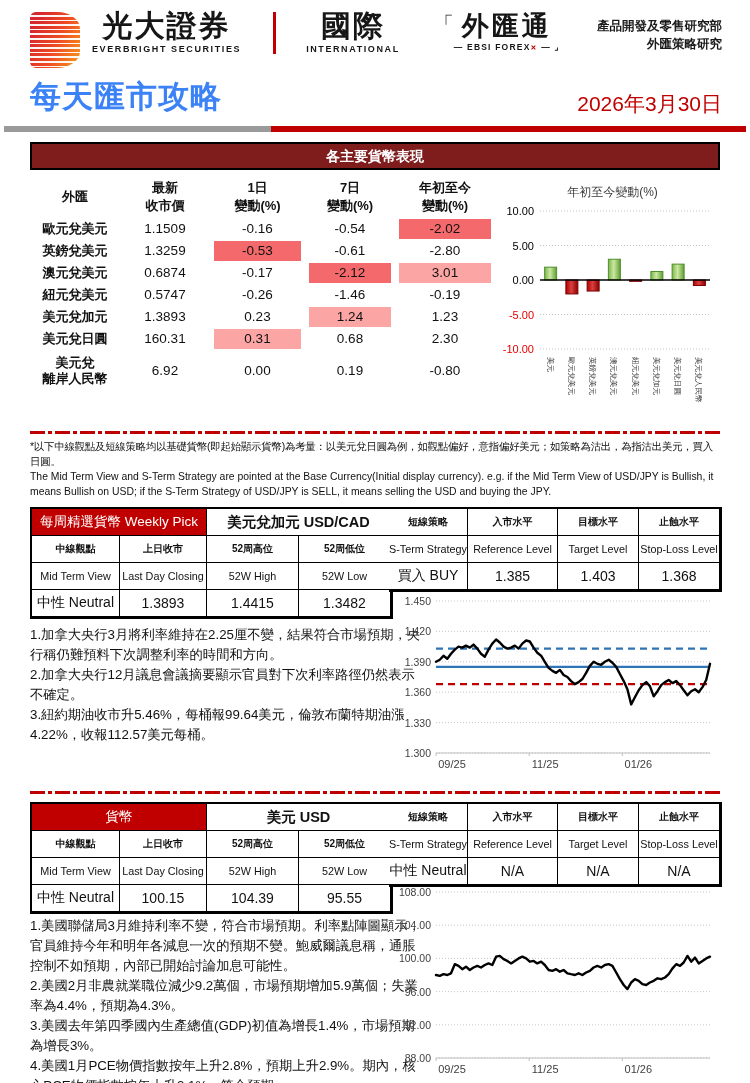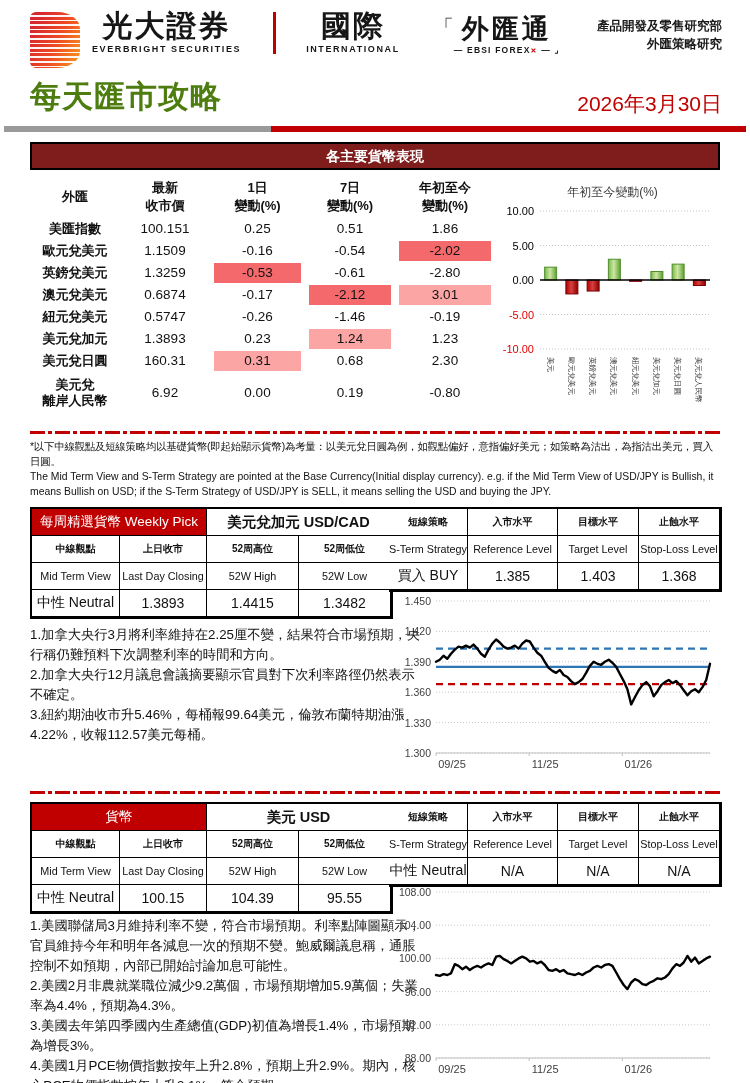--- a/index.html
+++ b/index.html
@@ -7,35 +7,35 @@
   .page{width:750px;height:1083px;position:relative;background:#fff;}
 
   
   .hdr{display:flex;justify-content:space-between;align-items:flex-start;padding:10px 28px 0 30px;}
   .brand{display:flex;align-items:flex-start;gap:12px;}
   .logomark{width:50px;height:56px;margin-top:2px;
     background:
       repeating-linear-gradient(180deg, rgba(255,255,255,0) 0 3px, rgba(255,255,255,.95) 3px 4.6px),
       linear-gradient(115deg,#d7282f 15%,#ee4b23 55%,#f7941d 95%);
     border-radius:6px 46% 46% 6px / 6px 30% 30% 6px;}
-  .bgroup{display:flex;align-items:flex-end;gap:20px;}
+  .bgroup{display:flex;align-items:center;gap:20px;}
   .bcell{display:flex;flex-direction:column;align-items:center;line-height:1;}
   .zh-big{font-size:30px;font-weight:800;letter-spacing:2px;color:#161616;}
   .en-small{font-size:9px;font-weight:700;letter-spacing:1.6px;color:#161616;margin-top:4px;}
   .vdiv{width:3px;height:42px;background:#c00000;margin:2px 10px 0 12px;}
   .fx-brand{display:flex;align-items:flex-start;margin-left:14px;}
   .bracket{font-size:20px;color:#161616;margin-top:-2px;}
   .fxt-zh{font-size:27px;font-weight:800;letter-spacing:3px;color:#161616;}
   .fxt-en{font-size:8.5px;font-weight:700;letter-spacing:1.2px;color:#161616;margin-top:3px;}
   .fxt-en .xmark{color:#c00000;font-size:7px;}
   .dept{text-align:right;font-size:12.5px;font-weight:700;line-height:1.4;color:#1a1a1a;padding-top:8px;}
 
   
   .titlebar{display:flex;justify-content:space-between;align-items:flex-end;padding:8px 28px 4px 30px;}
-  .rtitle{font-size:31px;font-weight:900;color:#4d7c0f;letter-spacing:1px;}
+  .rtitle{font-size:31px;font-weight:900;color:#3b82f6;letter-spacing:1px;}
   .rdate{font-size:21px;font-weight:400;color:#c00000;}
   .divider{display:flex;height:6px;margin:4px 4px 0 4px;}
   .div-gray{width:36%;background:#9a9a9a;}
   .div-red{width:64%;background:#c00000;}
 
   .content{padding:10px 30px 0 30px;}
 
   
   .secbar{background:#7f1d1d;border:2px solid #000;color:#fff;font-weight:700;font-size:14px;
     text-align:center;height:24px;line-height:24px;}
@@ -133,27 +133,20 @@
           <div>
               <div>7日</div>
               <div>變動(%)</div>
             </div>
           <div>
               <div>年初至今</div>
               <div>變動(%)</div>
             </div>
         </div>
         <div id="fx-rows">
-            <div class="fx-row">
-              <div class="fx-cell name">美匯指數</div>
-              <div class="fx-cell close">100.151</div>
-              <div class="fx-cell d1">0.25</div>
-              <div class="fx-cell d7">0.51</div>
-              <div class="fx-cell ytd">1.86</div>
-            </div>
             <div class="fx-row">
               <div class="fx-cell name">歐元兌美元</div>
               <div class="fx-cell close">1.1509</div>
               <div class="fx-cell d1">-0.16</div>
               <div class="fx-cell d7">-0.54</div>
               <div class="fx-cell ytd hl-red">-2.02</div>
             </div>
             <div class="fx-row">
               <div class="fx-cell name">英鎊兌美元</div>
               <div class="fx-cell close">1.3259</div>

